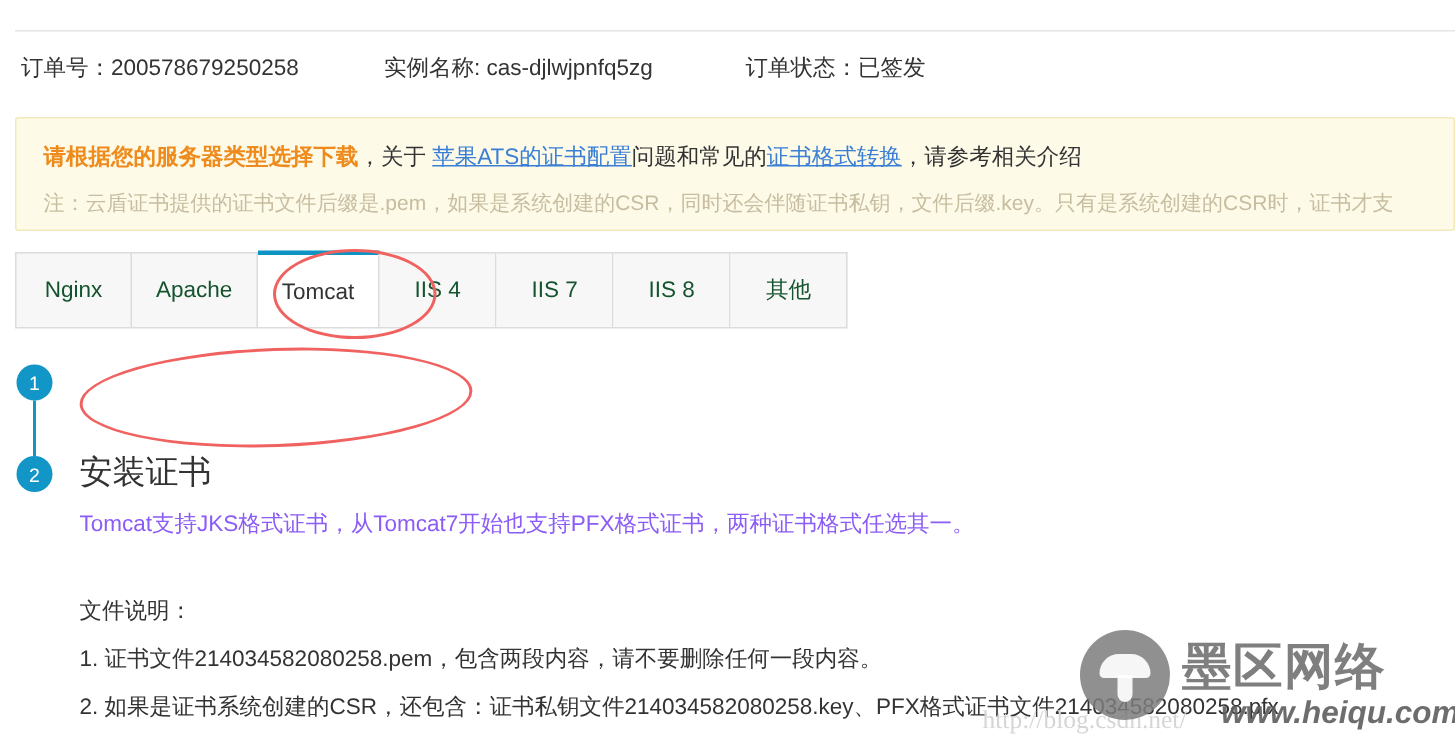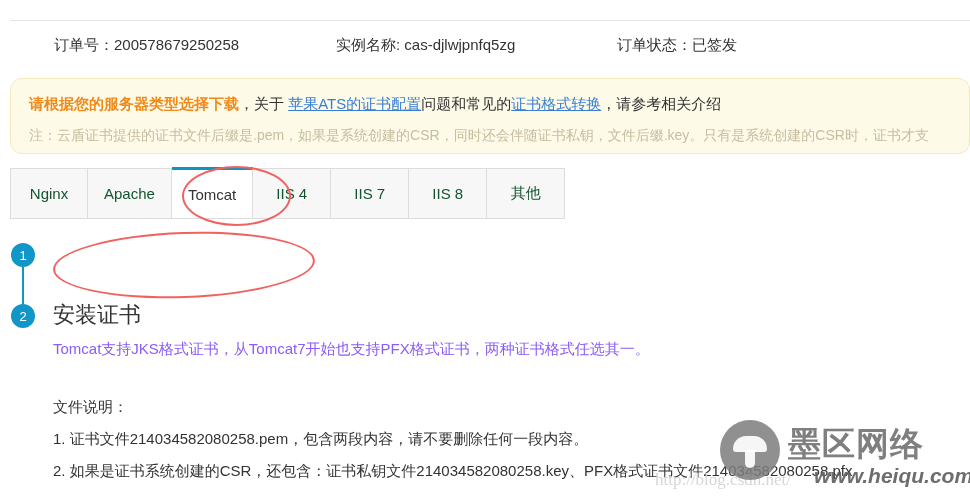--- a/index.html
+++ b/index.html
@@ -39,37 +39,36 @@
     top: 36px;
     width: 950px;
     height: 24px;
     font-size: 15px;
     color: #333;
     white-space: nowrap;
   }
   .order-row .field {
     display: inline-block;
     vertical-align: top;
-    margin-left: 40px;
   }
   .order-row .f-order  { width: 242px; }
   .order-row .f-inst   { width: 241px; }
   .order-row .f-status { width: 240px; }
 
   
   .notice {
     position: absolute;
     left: 10px;
     top: 78px;
     width: 960px;
     height: 76px;
     box-sizing: border-box;
     background: #fdfae8;
     border: 1px solid #f3e9bd;
-    border-radius: 12px;
+    border-radius: 2px;
     overflow: hidden;
   }
   .notice-line1 {
     position: absolute;
     left: 18px;
     top: 16px;
     font-size: 15px;
     white-space: nowrap;
     color: #333333;
   }

